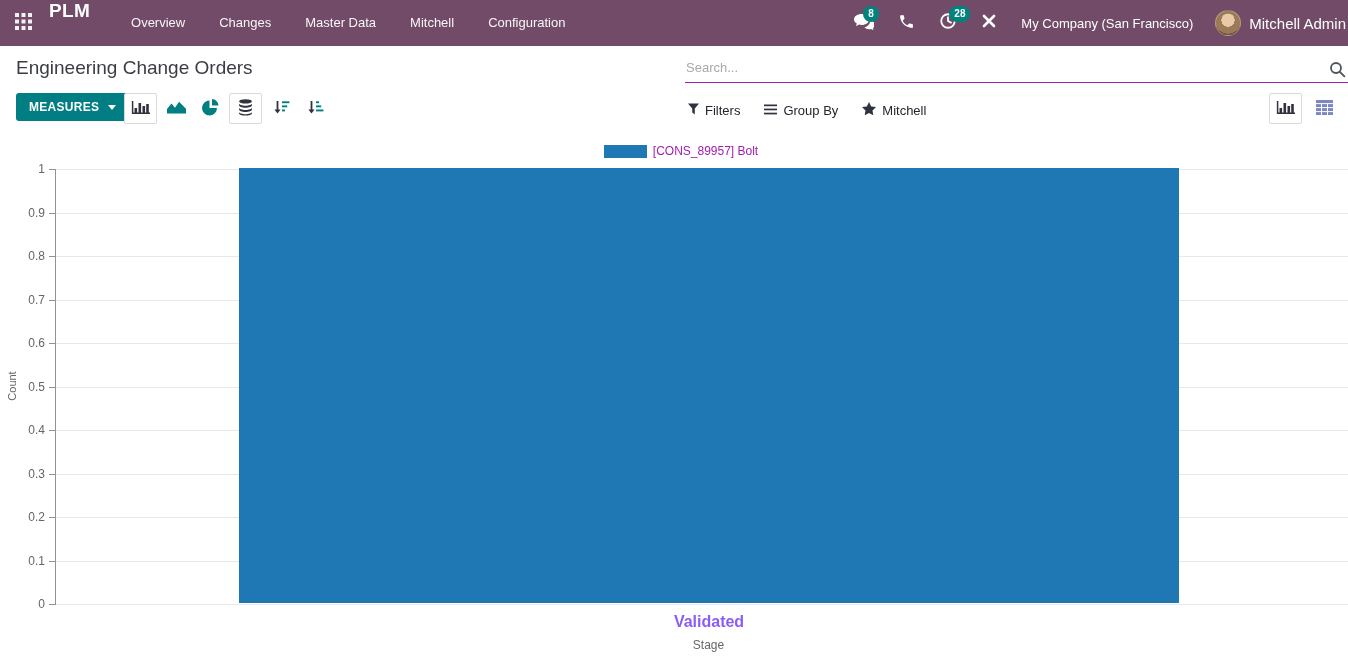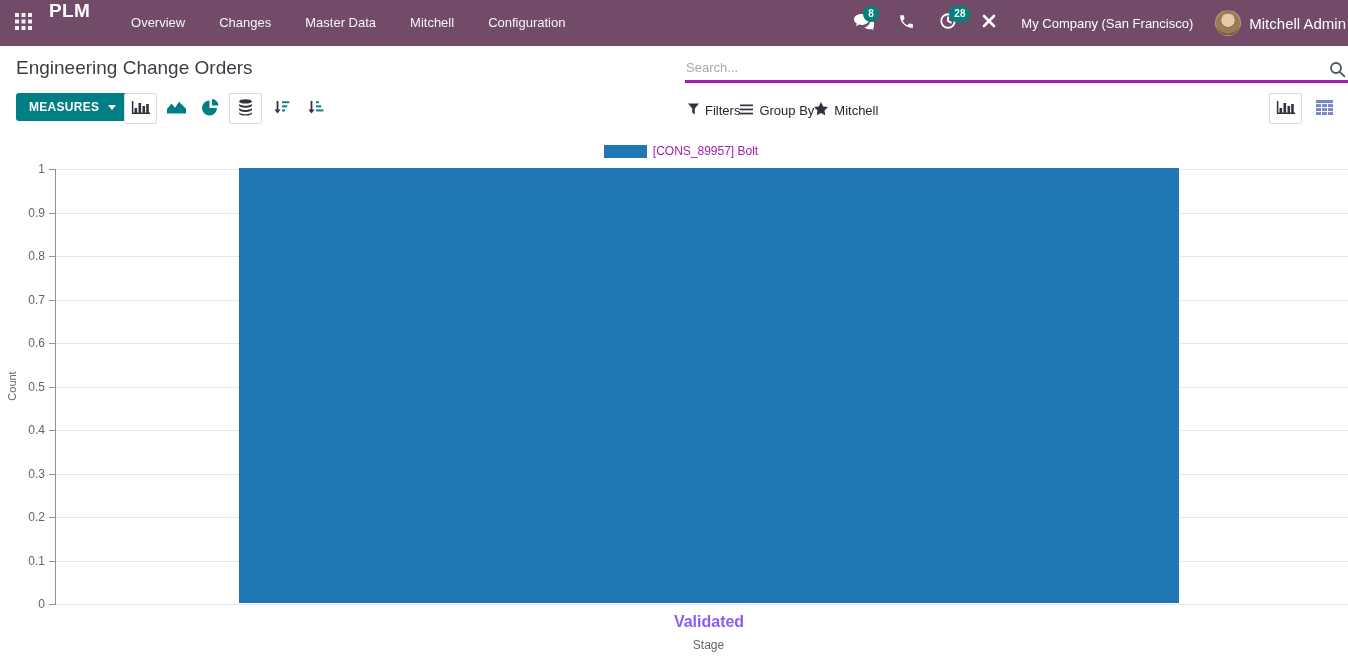--- a/index.html
+++ b/index.html
@@ -38,21 +38,21 @@
     border:1px solid rgba(255,255,255,.25);
   }
   .user-name { font-size:15px; white-space:nowrap; }
 
   
   .control-row { position:relative; height:44px; }
   .page-title {
     position:absolute; left:16px; top:50%; transform:translateY(-50%);
     margin:0; font-size:19px; font-weight:400; color:#3b3d45;
   }
-  .searchbox { position:absolute; left:685px; right:0; top:9px; height:28px; border-bottom:3px solid #a21caf; }
+  .searchbox { position:absolute; left:685px; right:0; top:9px; height:28px; border-bottom:1px solid #a21caf; }
   .searchbox input {
     border:none; outline:none; background:transparent;
     width:calc(100% - 28px); font-size:13px; padding:5px 0 5px 1px;
     font-family:"Liberation Sans", sans-serif; color:#333;
   }
   .searchbox input::placeholder { color:#a8a8a8; }
   .search-mag { position:absolute; right:2px; top:6px; cursor:pointer; }
 
   
   .toolbar { position:relative; height:40px; }
@@ -66,21 +66,21 @@
   .caret-down { width:0; height:0; border-left:4px solid transparent; border-right:4px solid transparent; border-top:5px solid #fff; }
   .chart-btns { position:absolute; left:124px; top:3px; display:flex; align-items:center; gap:4px; }
   .icon-btn {
     background:transparent; border:1px solid transparent; border-radius:2px;
     width:30px; height:30px; display:flex; align-items:center; justify-content:center;
     cursor:pointer; padding:0;
   }
   .icon-btn.boxed { border-color:#d7dade; background:#fff; width:33px; height:31px; }
   .search-ctrls {
     position:absolute; left:688px; top:0; height:40px;
-    display:flex; align-items:center; 
+    display:flex; align-items:center; gap:24px;
   }
   .sc-item { display:flex; align-items:center; gap:6px; font-size:13px; color:#24262d; cursor:pointer; }
   .view-switcher { position:absolute; right:9px; top:3px; display:flex; align-items:center; gap:7px; }
 
   
   .chart { position:absolute; top:130px; left:0; width:1362px; height:527px; }
   .legend { position:absolute; top:14px; left:0; width:100%; display:flex; justify-content:center; align-items:center; gap:6px; cursor:pointer; }
   .legend .swatch { width:43px; height:13px; display:inline-block; }
   .legend .label { font-size:12px; color:#a21caf; }
   .y-title {

